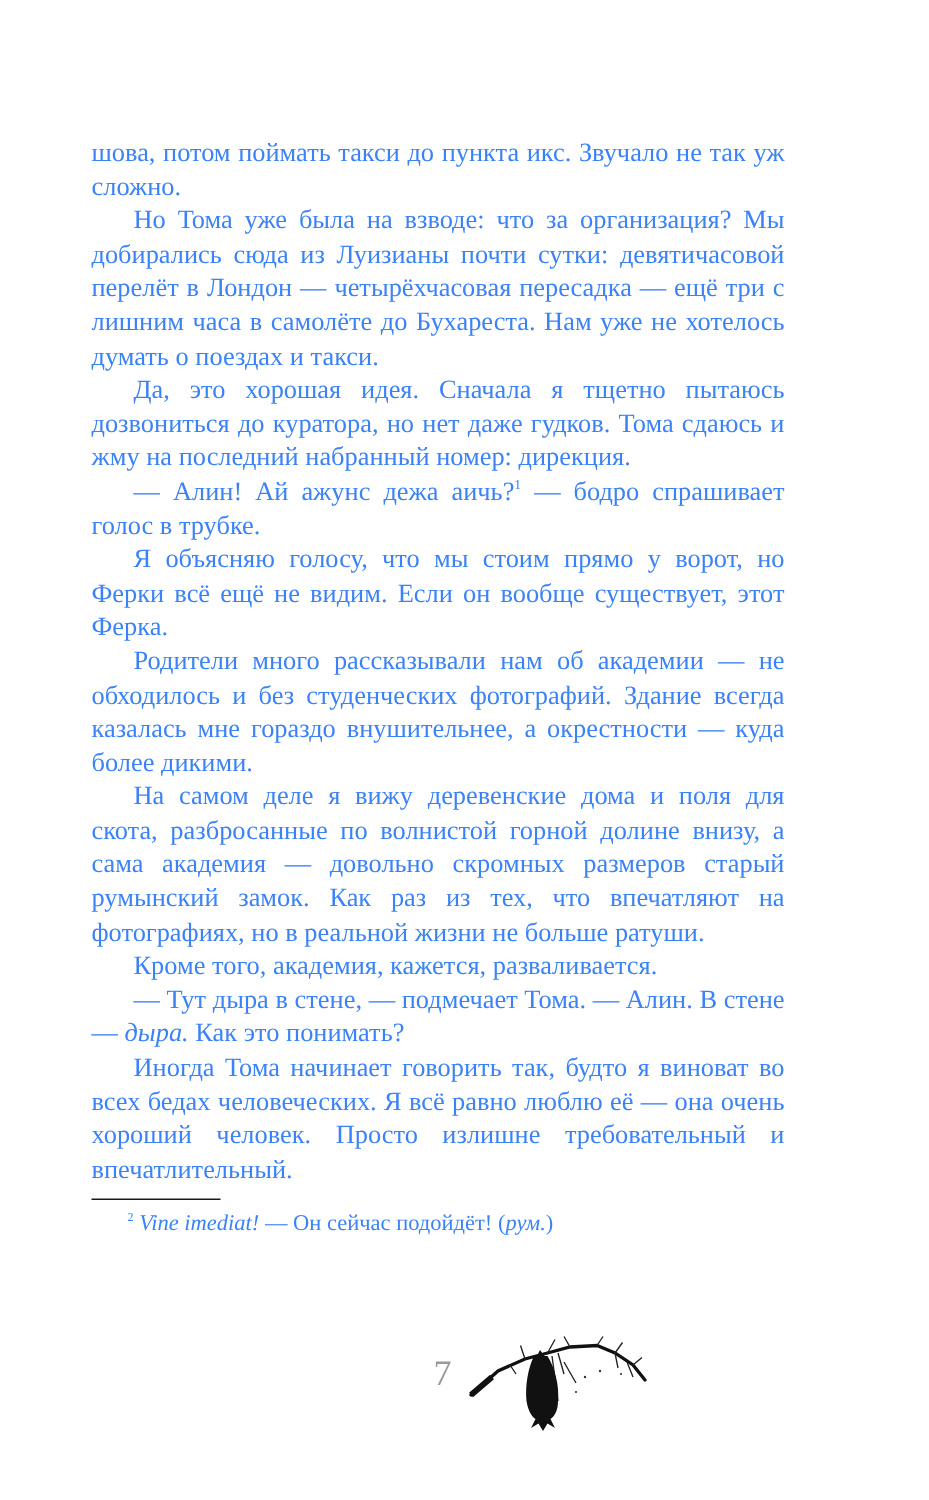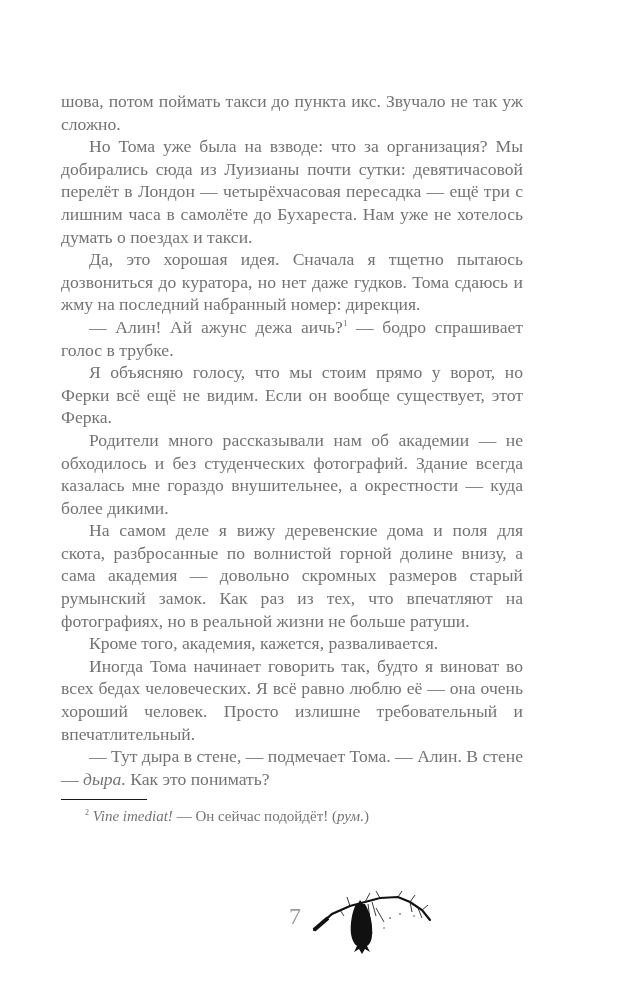--- a/index.html
+++ b/index.html
@@ -1,20 +1,20 @@
 <!DOCTYPE html>
 <html><head>
 <meta charset="utf-8">
 <style>
   html, body { margin: 0; padding: 0; background: #ffffff; }
   body { width: 619px; height: 1000px; position: relative; overflow: hidden; }
   .page {
     position: absolute; left: 61px; top: 90px; width: 462px;
     font-family: "Liberation Serif", "DejaVu Serif", serif;
-    font-size: 17.6px; line-height: 22.6px; color: #737373;
+    font-size: 17.6px; line-height: 22.6px; color: #3b82f6;
     text-align: justify;
   }
   .page p { margin: 0; text-indent: 28px; }
   .page p.cont { text-indent: 0; }
   sup { font-size: 9px; line-height: 0; vertical-align: 7px; }
   .footrule { width: 86px; height: 1px; background: #1a1a1a; margin-top: 9px; }
   .footnotes { margin-top: 6px; font-size: 15px; line-height: 20px; }
   .footnotes .fn { text-indent: 24px; text-align: left; }
   .footnotes .fn sup { font-size: 8px; vertical-align: 6px; }
   i { font-style: italic; }
@@ -30,22 +30,22 @@
 
 <div class="page">
   <p class="cont">шова, потом поймать такси до пункта икс. Звучало не так уж сложно.</p>
   <p>Но Тома уже была на взводе: что за организация? Мы добирались сюда из Луизианы почти сутки: девятичасовой перелёт в Лондон — четырёхчасовая пересадка — ещё три с лишним часа в самолёте до Бухареста. Нам уже не хотелось думать о поездах и такси.</p>
   <p>Да, это хорошая идея. Сначала я тщетно пытаюсь дозвониться до куратора, но нет даже гудков. Тома сдаюсь и жму на последний набранный номер: дирекция.</p>
   <p><span>— Алин! Ай ажунс дежа аичь?</span><sup>1</sup><span> — бодро спрашивает голос в трубке.</span></p>
   <p>Я объясняю голосу, что мы стоим прямо у ворот, но Ферки всё ещё не видим. Если он вообще существует, этот Ферка.</p>
   <p>Родители много рассказывали нам об академии — не обходилось и без студенческих фотографий. Здание всегда казалась мне гораздо внушительнее, а окрестности — куда более дикими.</p>
   <p>На самом деле я вижу деревенские дома и поля для скота, разбросанные по волнистой горной долине внизу, а сама академия — довольно скромных размеров старый румынский замок. Как раз из тех, что впечатляют на фотографиях, но в реальной жизни не больше ратуши.</p>
   <p>Кроме того, академия, кажется, разваливается.</p>
+  <p><span>— Тут дыра в стене, — подмечает Тома. — Алин. В стене — </span><i>дыра.</i><span> Как это понимать?</span></p>
   <p>Иногда Тома начинает говорить так, будто я виноват во всех бедах человеческих. Я всё равно люблю её — она очень хороший человек. Просто излишне требовательный и впечатлительный.</p>
-  <p><span>— Тут дыра в стене, — подмечает Тома. — Алин. В стене — </span><i>дыра.</i><span> Как это понимать?</span></p>
 
   <div class="footrule"></div>
   <div class="footnotes">
     <p class="fn"><sup>2</sup> <i>Vine imediat!</i><span> — Он сейчас подойдёт! (</span><i>рум.</i><span>)</span></p>
   </div>
 </div>
 
 <div class="pagenum">7</div>
 
 <svg class="bat" viewBox="0 0 130 70">

